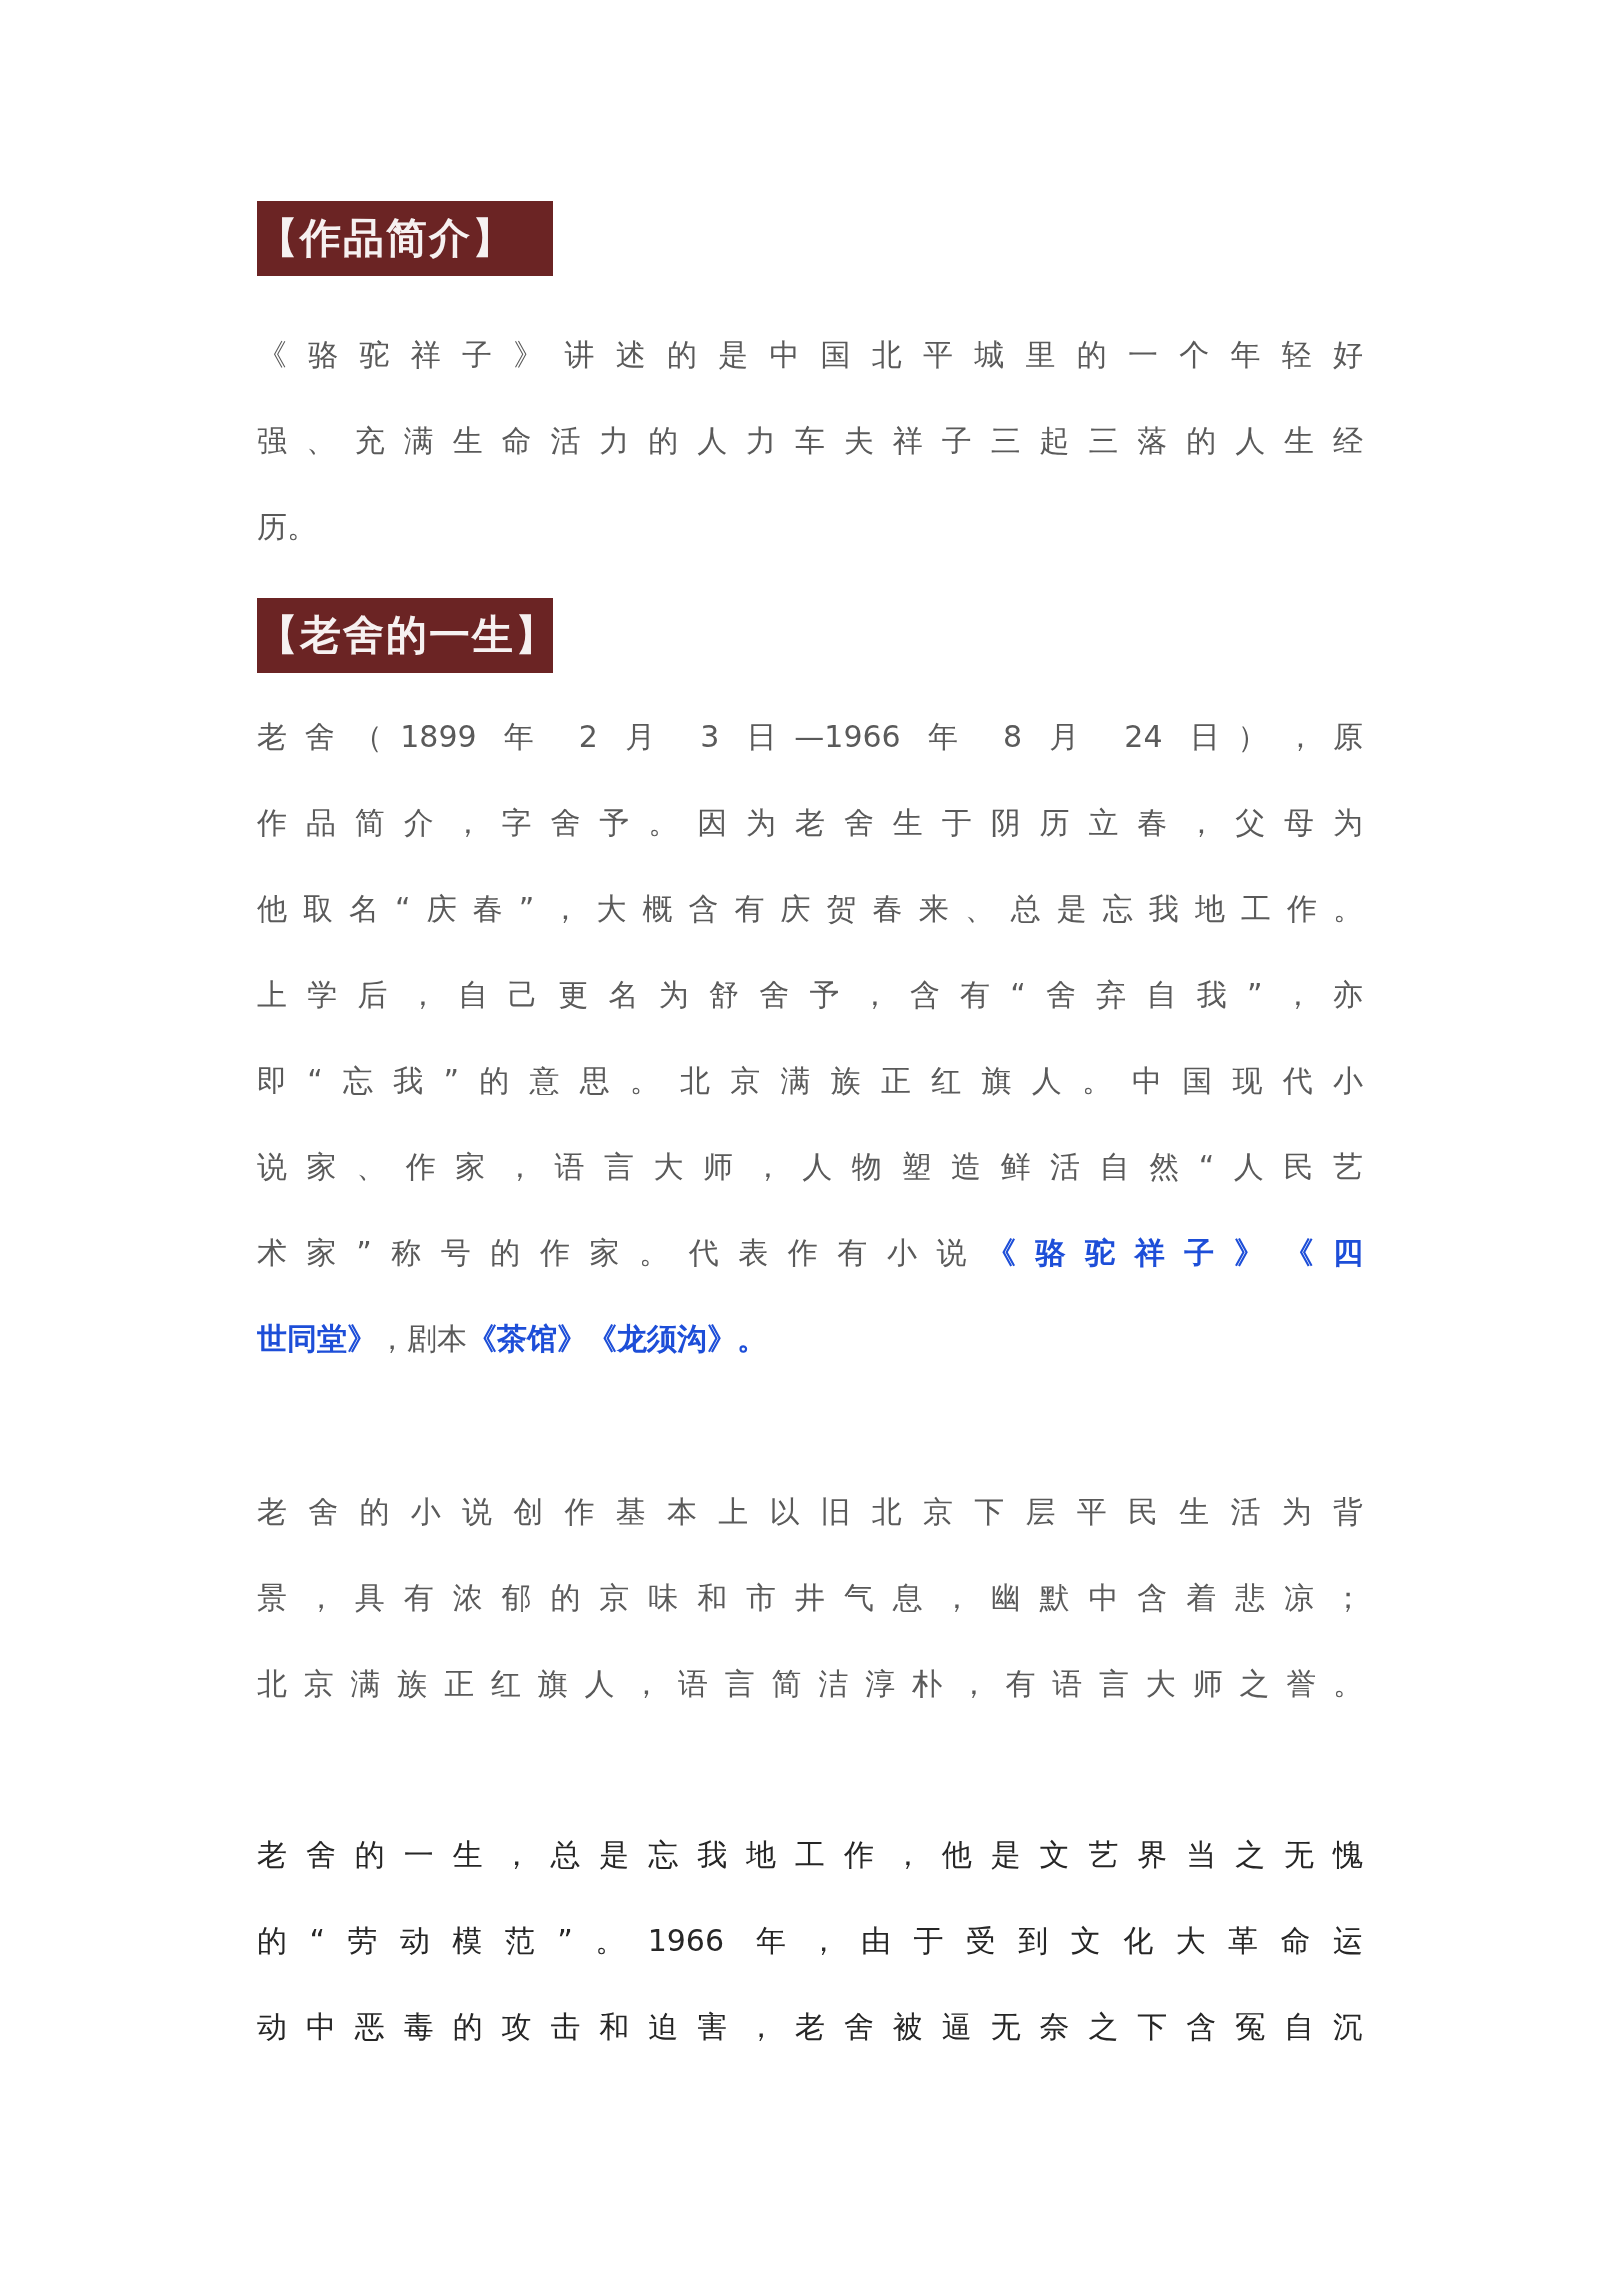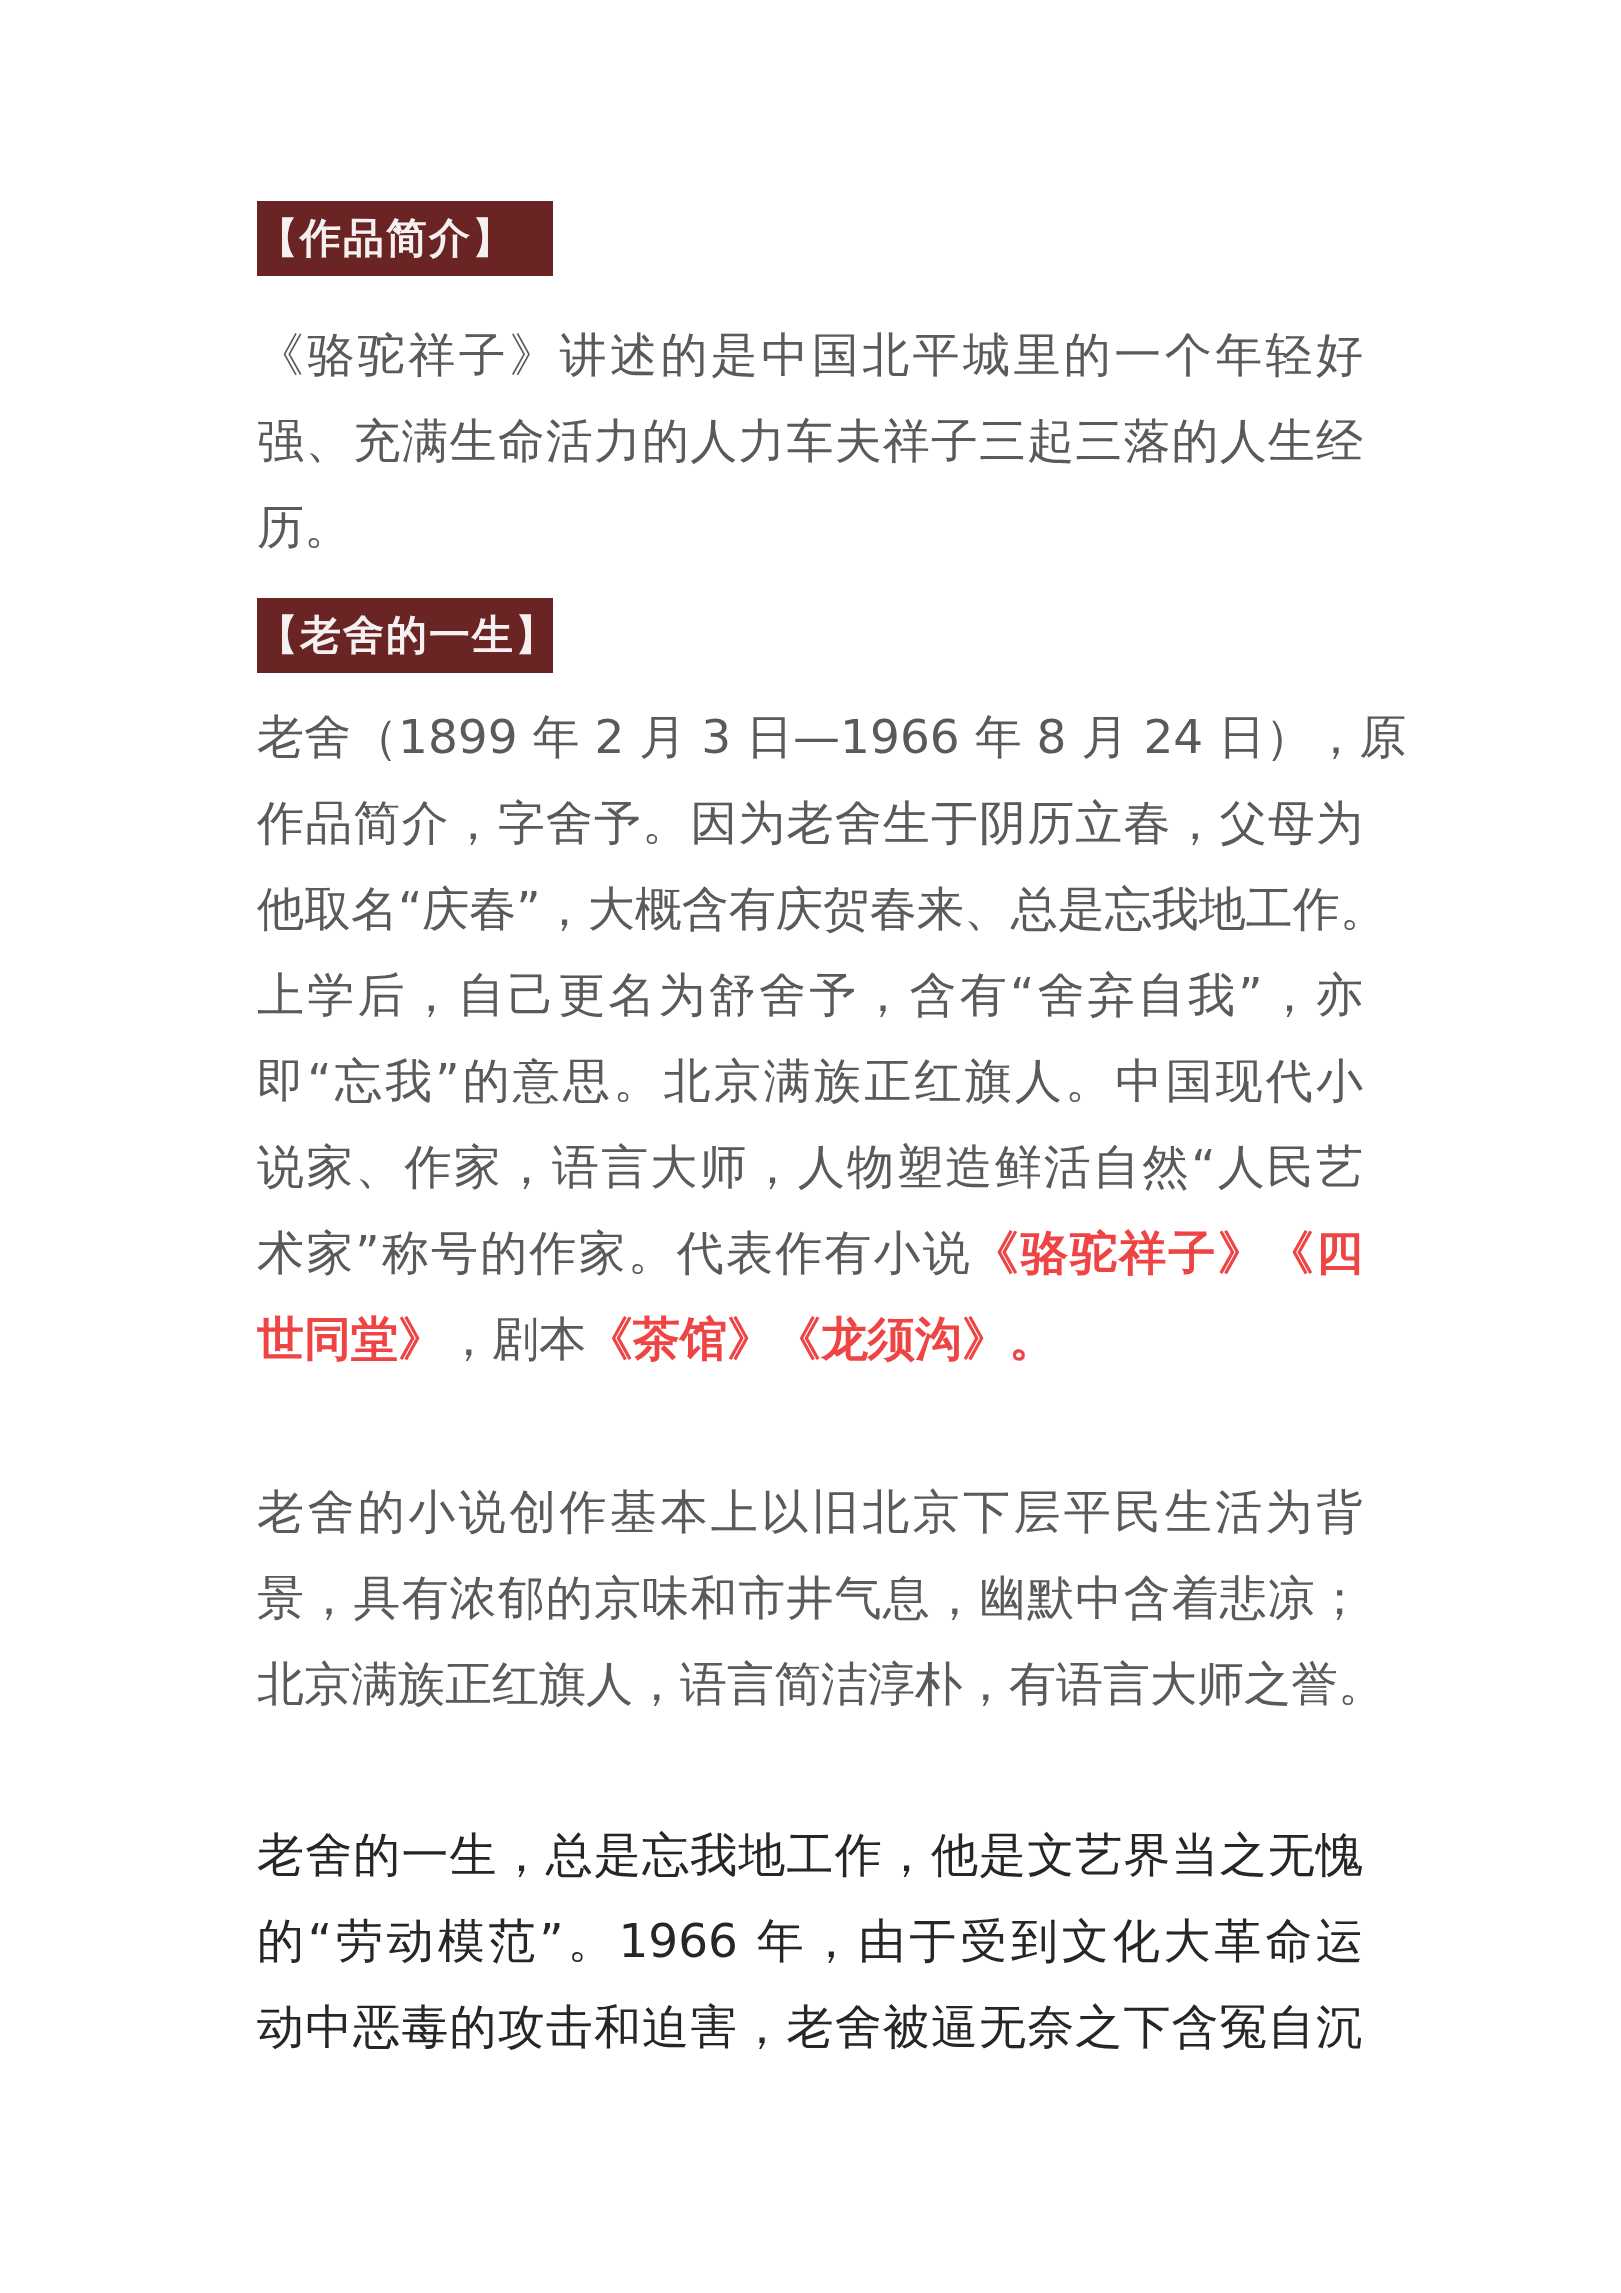--- a/index.html
+++ b/index.html
@@ -6,28 +6,28 @@
   body { width: 1621px; height: 2294px; position: relative; overflow: hidden;
          font-family: "DejaVu Sans", "Liberation Sans", sans-serif; }
   .heading {
     position: absolute; left: 257px; width: 296px; height: 75px;
     background: #6b2424; color: #f6f1f1;
     font-weight: bold; font-size: 41px; line-height: 75px;
     text-align: left; letter-spacing: 2px; white-space: nowrap;
   }
   .para { position: absolute; left: 257px; width: 1106px; }
   .line {
-    height: 86px; line-height: 86px; font-size: 47px;
+    height: 86px; line-height: 86px; font-size: 30px;
     white-space: nowrap; overflow: visible;
     text-align: justify; text-align-last: justify;
   }
   .line.last { text-align-last: left; }
   .gray { color: #5a5a5a; }
   .dark { color: #262626; }
-  .em { color: #ef4444; font-weight: bold; }
+  .em { color: #1d4ed8; font-weight: bold; }
 </style>
 </head>
 <body>
 
 <div class="heading" style="top:201px;">【作品简介】</div>
 
 <div class="para gray" style="top:312px;">
   <div class="line">《骆驼祥子》讲述的是中国北平城里的一个年轻好</div>
   <div class="line">强、充满生命活力的人力车夫祥子三起三落的人生经</div>
   <div class="line last">历。</div>

